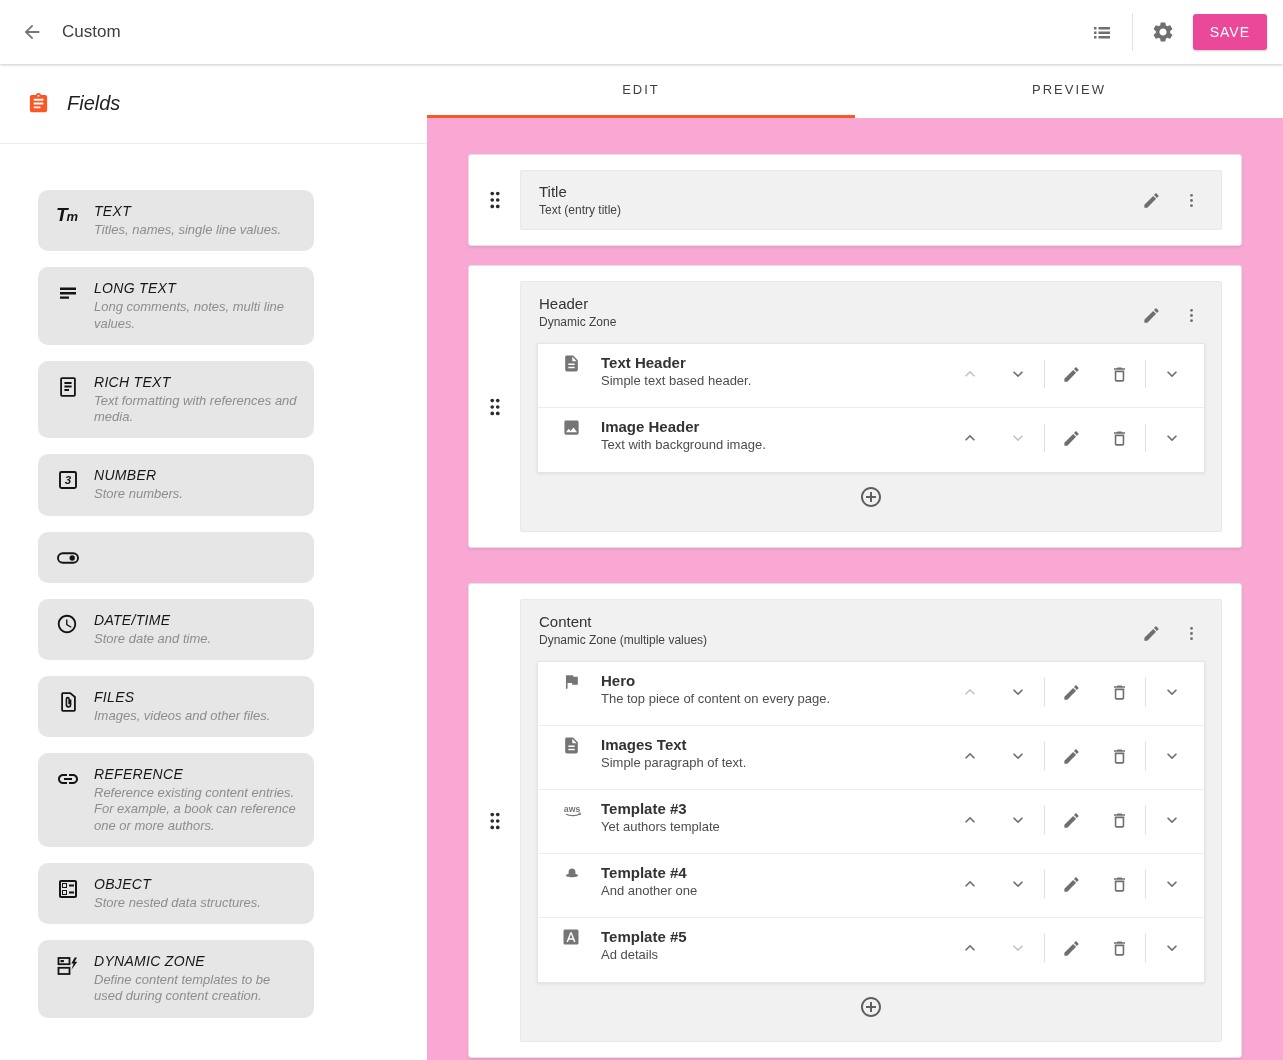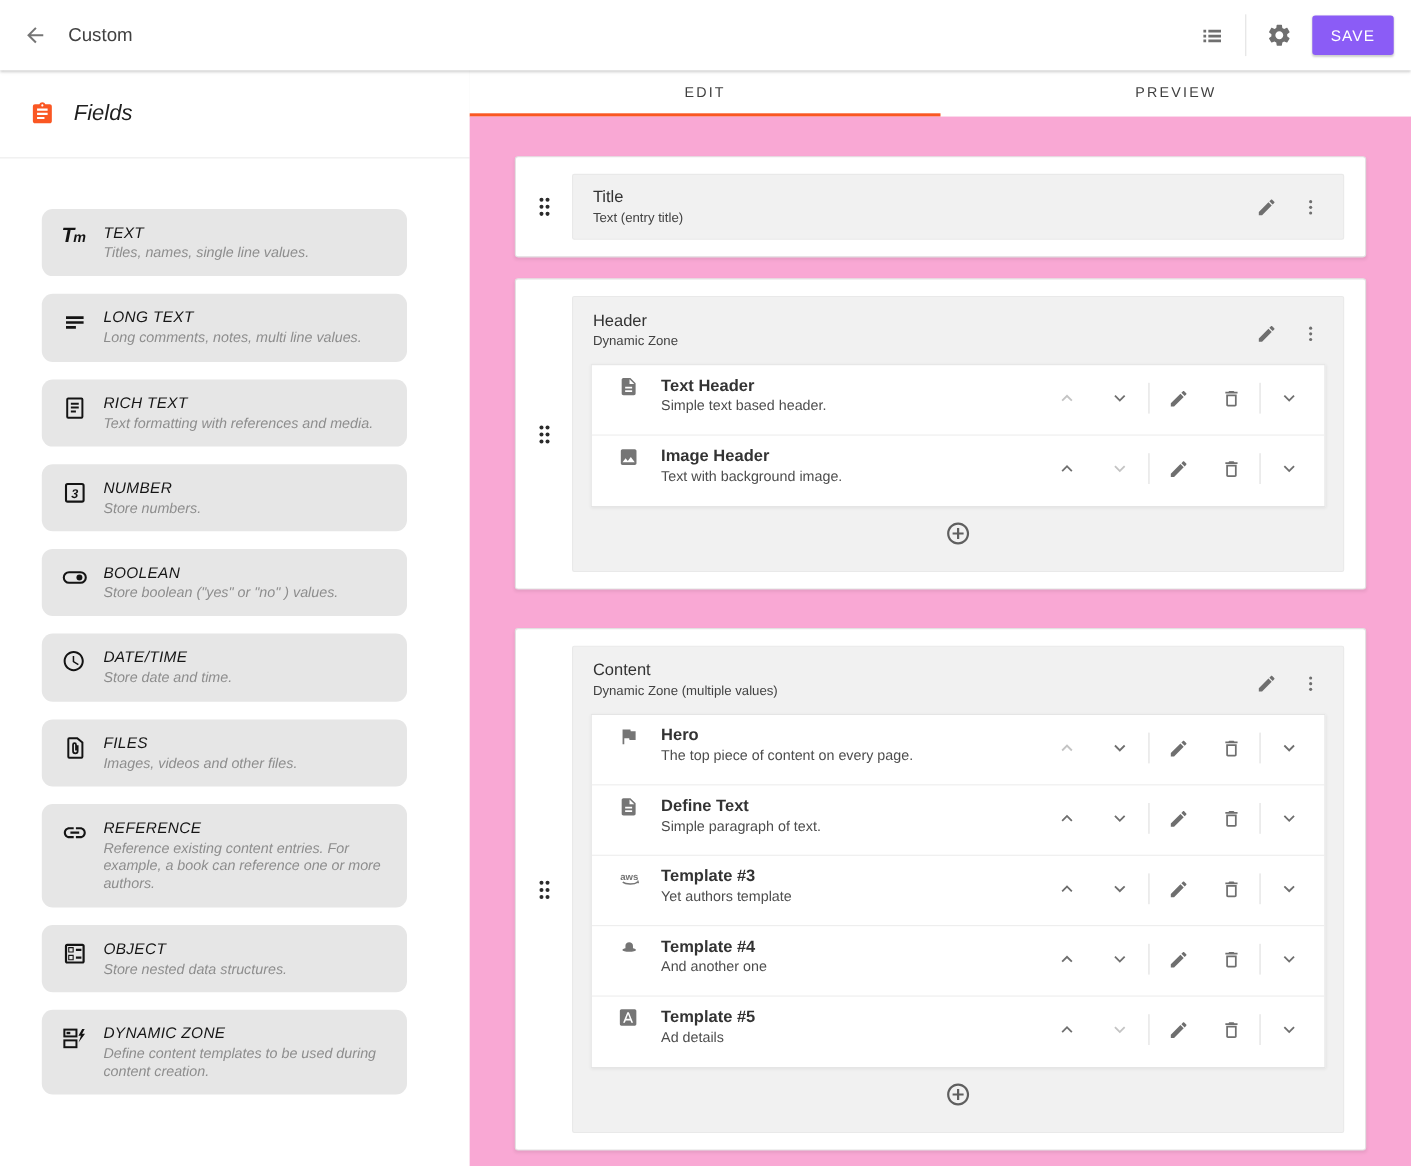--- a/index.html
+++ b/index.html
@@ -17,50 +17,50 @@
     height: 64px; background:#fff; display:flex; align-items:center;
     padding: 0 16px 0 14px; position:relative; z-index:5;
     box-shadow: 0 1px 2px rgba(0,0,0,.14), 0 1px 4px rgba(0,0,0,.08);
   }
   .topbar .back-btn { width:36px; height:36px; display:flex; align-items:center; justify-content:center; color:#757575; cursor:pointer; }
   .topbar .title { font-size:17px; color:#404040; margin-left:12px; }
   .topbar .spacer { flex:1; }
   .icon-btn { width:40px; height:40px; display:flex; align-items:center; justify-content:center; color:#6f6f6f; cursor:pointer; }
   .topbar .vdiv { width:1px; height:38px; background:#e2e2e2; margin:0 10px; }
   .save-btn {
-    background:#8b5cf6; color:#fff; border:none; border-radius:3px;
+    background:#ec4899; color:#fff; border:none; border-radius:3px;
     font-family:"Liberation Sans",sans-serif; font-size:14px; letter-spacing:1px;
     padding:10px 17px; margin-left:10px; cursor:pointer;
     box-shadow:0 1px 2px rgba(0,0,0,.2);
   }
 
   
   .layout { display:flex; height:996px; }
 
   
   .sidebar { width:427px; background:#fff; flex-shrink:0;font-style:italic; }
   .sidebar-header {
     height:80px; display:flex; align-items:center; padding:0 27px;
     border-bottom:1px solid #ececec;
   }
   .sidebar-header .fields-title { font-size:20px; color:#1f1f1f; margin-left:17px; }
   .field-type-list { padding:46px 0 0 38px; }
   .ft-card {
-    width:332px; background:#e6e6e6; border-radius:10px;
+    width:276px; background:#e6e6e6; border-radius:10px;
     display:flex; padding:13px 14px 13px 18px; margin-bottom:16px; cursor:grab;
   }
   .ft-card .ft-icon { width:24px; color:#141414; flex-shrink:0; margin-top:1px; }
   .ft-card .ft-text { margin-left:14px; }
   .ft-card .ft-name { font-size:14px; color:#161616; letter-spacing:.3px; }
   .ft-card .ft-desc { font-size:13px; color:#8d8d8d; margin-top:3px; line-height:1.25; }
   .tt-glyph { font-size:19px; font-weight:bold; color:#141414; line-height:22px; letter-spacing:-1px; }
 
   
   .main { flex:1; display:flex; flex-direction:column; }
-  .tabs { height:42px; background:#fff; display:flex; }
+  .tabs { height:54px; background:#fff; display:flex; }
   .tab {
     width:50%; display:flex; align-items:center; justify-content:center;
     font-size:13px; letter-spacing:2px; color:#3f3f3f; cursor:pointer;
     border-bottom:3px solid transparent; text-transform:uppercase;
   }
   .tab.active { border-bottom-color:#fa5723; }
   .editor-scroll { flex:1; background:#f9a8d4; overflow:hidden; padding-top:36px; }
 
   .field-card {
     width:774px; margin:0 auto; background:#fff;
@@ -291,24 +291,20 @@
           <div class="ft-desc">Store numbers.</div>
         </span>
       </div>
 
       <div class="ft-card">
         <span class="ft-icon">
             <svg width="24" height="24" viewBox="0 0 24 24">
               <use href="#i-boolean"></use>
             </svg>
           </span>
-        <span class="ft-text">
-          <div class="ft-name">BOOLEAN</div>
-          <div class="ft-desc">Store boolean ("yes" or "no" ) values.</div>
-        </span>
       </div>
 
       <div class="ft-card">
         <span class="ft-icon">
             <svg width="22" height="22" viewBox="0 0 24 24">
               <use href="#i-clock"></use>
             </svg>
           </span>
         <span class="ft-text">
           <div class="ft-name">DATE/TIME</div>
@@ -603,21 +599,21 @@
                 </span>
               </div>
 
               <div class="zone-row">
                 <span class="zr-icon">
                     <svg width="19" height="19" viewBox="0 0 24 24">
                       <use href="#i-doc"></use>
                     </svg>
                   </span>
                 <span class="zr-text">
-                  <div class="zr-name">Define Text</div>
+                  <div class="zr-name">Images Text</div>
                   <div class="zr-desc">Simple paragraph of text.</div>
                 </span>
                 <span class="zr-actions">
                   <span class="icon-btn">
                       <svg width="20" height="20" viewBox="0 0 24 24">
                         <use href="#i-chevron-up"></use>
                       </svg>
                     </span>
                   <span class="icon-btn">
                       <svg width="20" height="20" viewBox="0 0 24 24">

